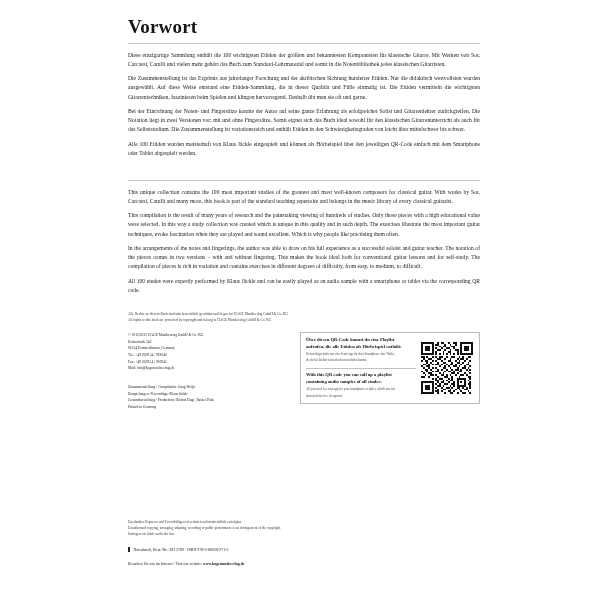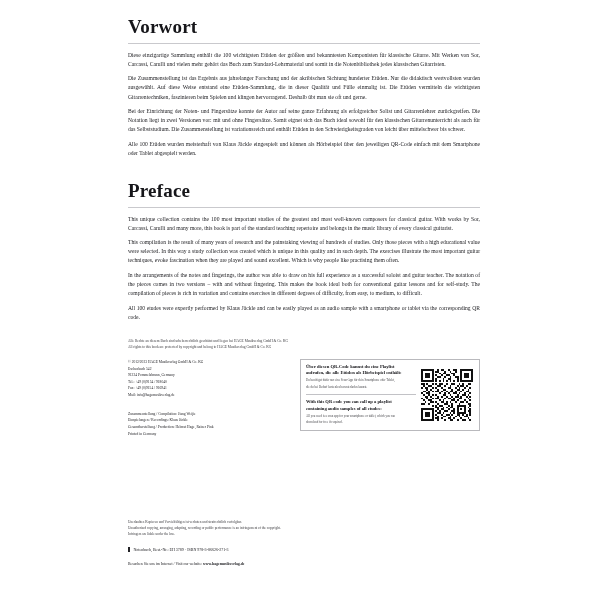--- a/index.html
+++ b/index.html
@@ -174,21 +174,20 @@
     <section class="block-de">
       <h1 class="section-heading">Vorwort</h1>
       <div class="rule"></div>
       <p class="para">Diese einzigartige Sammlung enthält die 100 wichtigsten Etüden der größten und bekanntesten Komponisten für klassische Gitarre. Mit Werken von Sor, Carcassi, Carulli und vielen mehr gehört das Buch zum Standard-Lehrmaterial und somit in die Notenbibliothek jedes klassischen Gitarristen.</p>
       <p class="para">Die Zusammenstellung ist das Ergebnis aus jahrelanger Forschung und der akribischen Sichtung hunderter Etüden. Nur die didaktisch wertvollsten wurden ausgewählt. Auf diese Weise entstand eine Etüden-Sammlung, die in dieser Qualität und Fülle einmalig ist. Die Etüden vermitteln die wichtigsten Gitarrentechniken, faszinieren beim Spielen und klingen hervorragend. Deshalb übt man sie oft und gerne.</p>
       <p class="para">Bei der Einrichtung der Noten- und Fingersätze konnte der Autor auf seine ganze Erfahrung als erfolgreicher Solist und Gitarrenlehrer zurückgreifen. Die Notation liegt in zwei Versionen vor: mit und ohne Fingersätze. Somit eignet sich das Buch ideal sowohl für den klassischen Gitarrenunterricht als auch für das Selbststudium. Die Zusammenstellung ist variationsreich und enthält Etüden in den Schwierigkeitsgraden von leicht über mittelschwer bis schwer.</p>
       <p class="para">Alle 100 Etüden wurden meisterhaft von Klaus Jäckle eingespielt und können als Hörbeispiel über den jeweiligen QR-Code einfach mit dem Smartphone oder Tablet abgespielt werden.</p>
     </section>
 
     <section class="block-en">
-      <h1 class="section-heading">Preface</h1>
       <div class="rule"></div>
       <p class="para">This unique collection contains the 100 most important studies of the greatest and most well-known composers for classical guitar. With works by Sor, Carcassi, Carulli and many more, this book is part of the standard teaching repertoire and belongs in the music library of every classical guitarist.</p>
       <p class="para">This compilation is the result of many years of research and the painstaking viewing of hundreds of studies. Only those pieces with a high educational value were selected. In this way a study collection was created which is unique in this quality and in such depth. The exercises illustrate the most important guitar techniques, evoke fascination when they are played and sound excellent. Which is why people like practising them often.</p>
       <p class="para">In the arrangements of the notes and fingerings, the author was able to draw on his full experience as a successful soloist and guitar teacher. The notation of the pieces comes in two versions – with and without fingering. This makes the book ideal both for conventional guitar lessons and for self-study. The compilation of pieces is rich in variation and contains exercises in different degrees of difficulty, from easy, to medium, to difficult.</p>
       <p class="para">All 100 etudes were expertly performed by Klaus Jäckle and can be easily played as an audio sample with a smartphone or tablet via the corresponding QR code.</p>
     </section>
 
     <div class="legal">
       <span class="legal-line">Alle Rechte an diesem Buch sind urheberrechtlich geschützt und liegen bei HAGE Musikverlag GmbH &amp; Co. KG</span>
       <span class="legal-line">All rights to this book are protected by copyright and belong to HAGE Musikverlag GmbH &amp; Co. KG</span>

